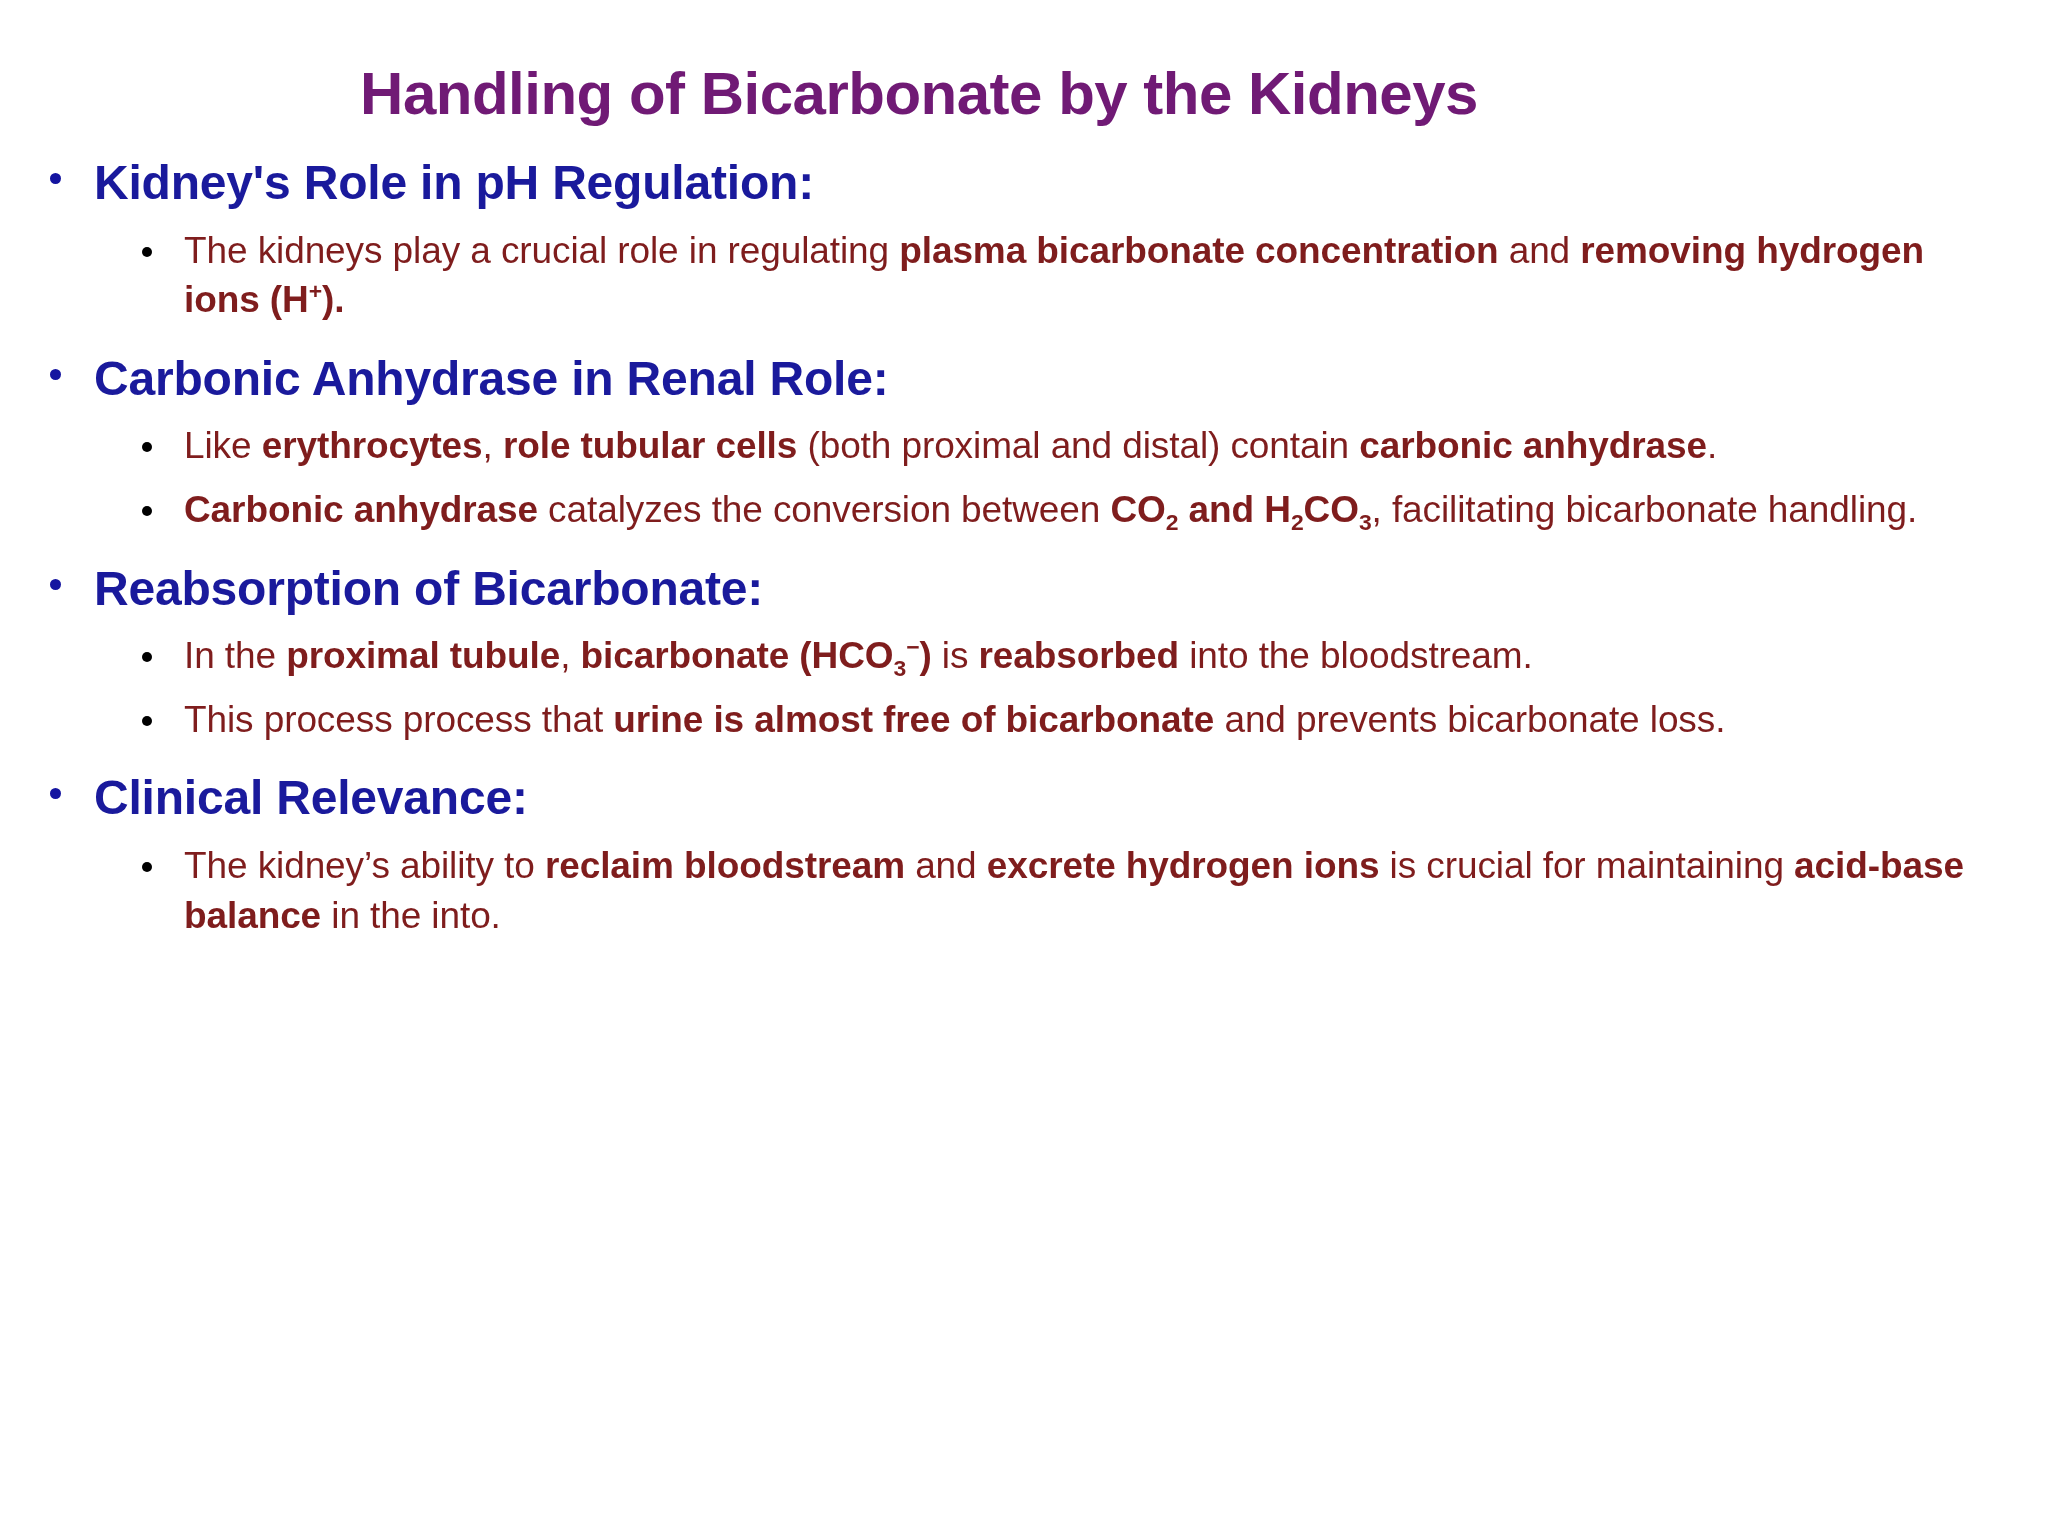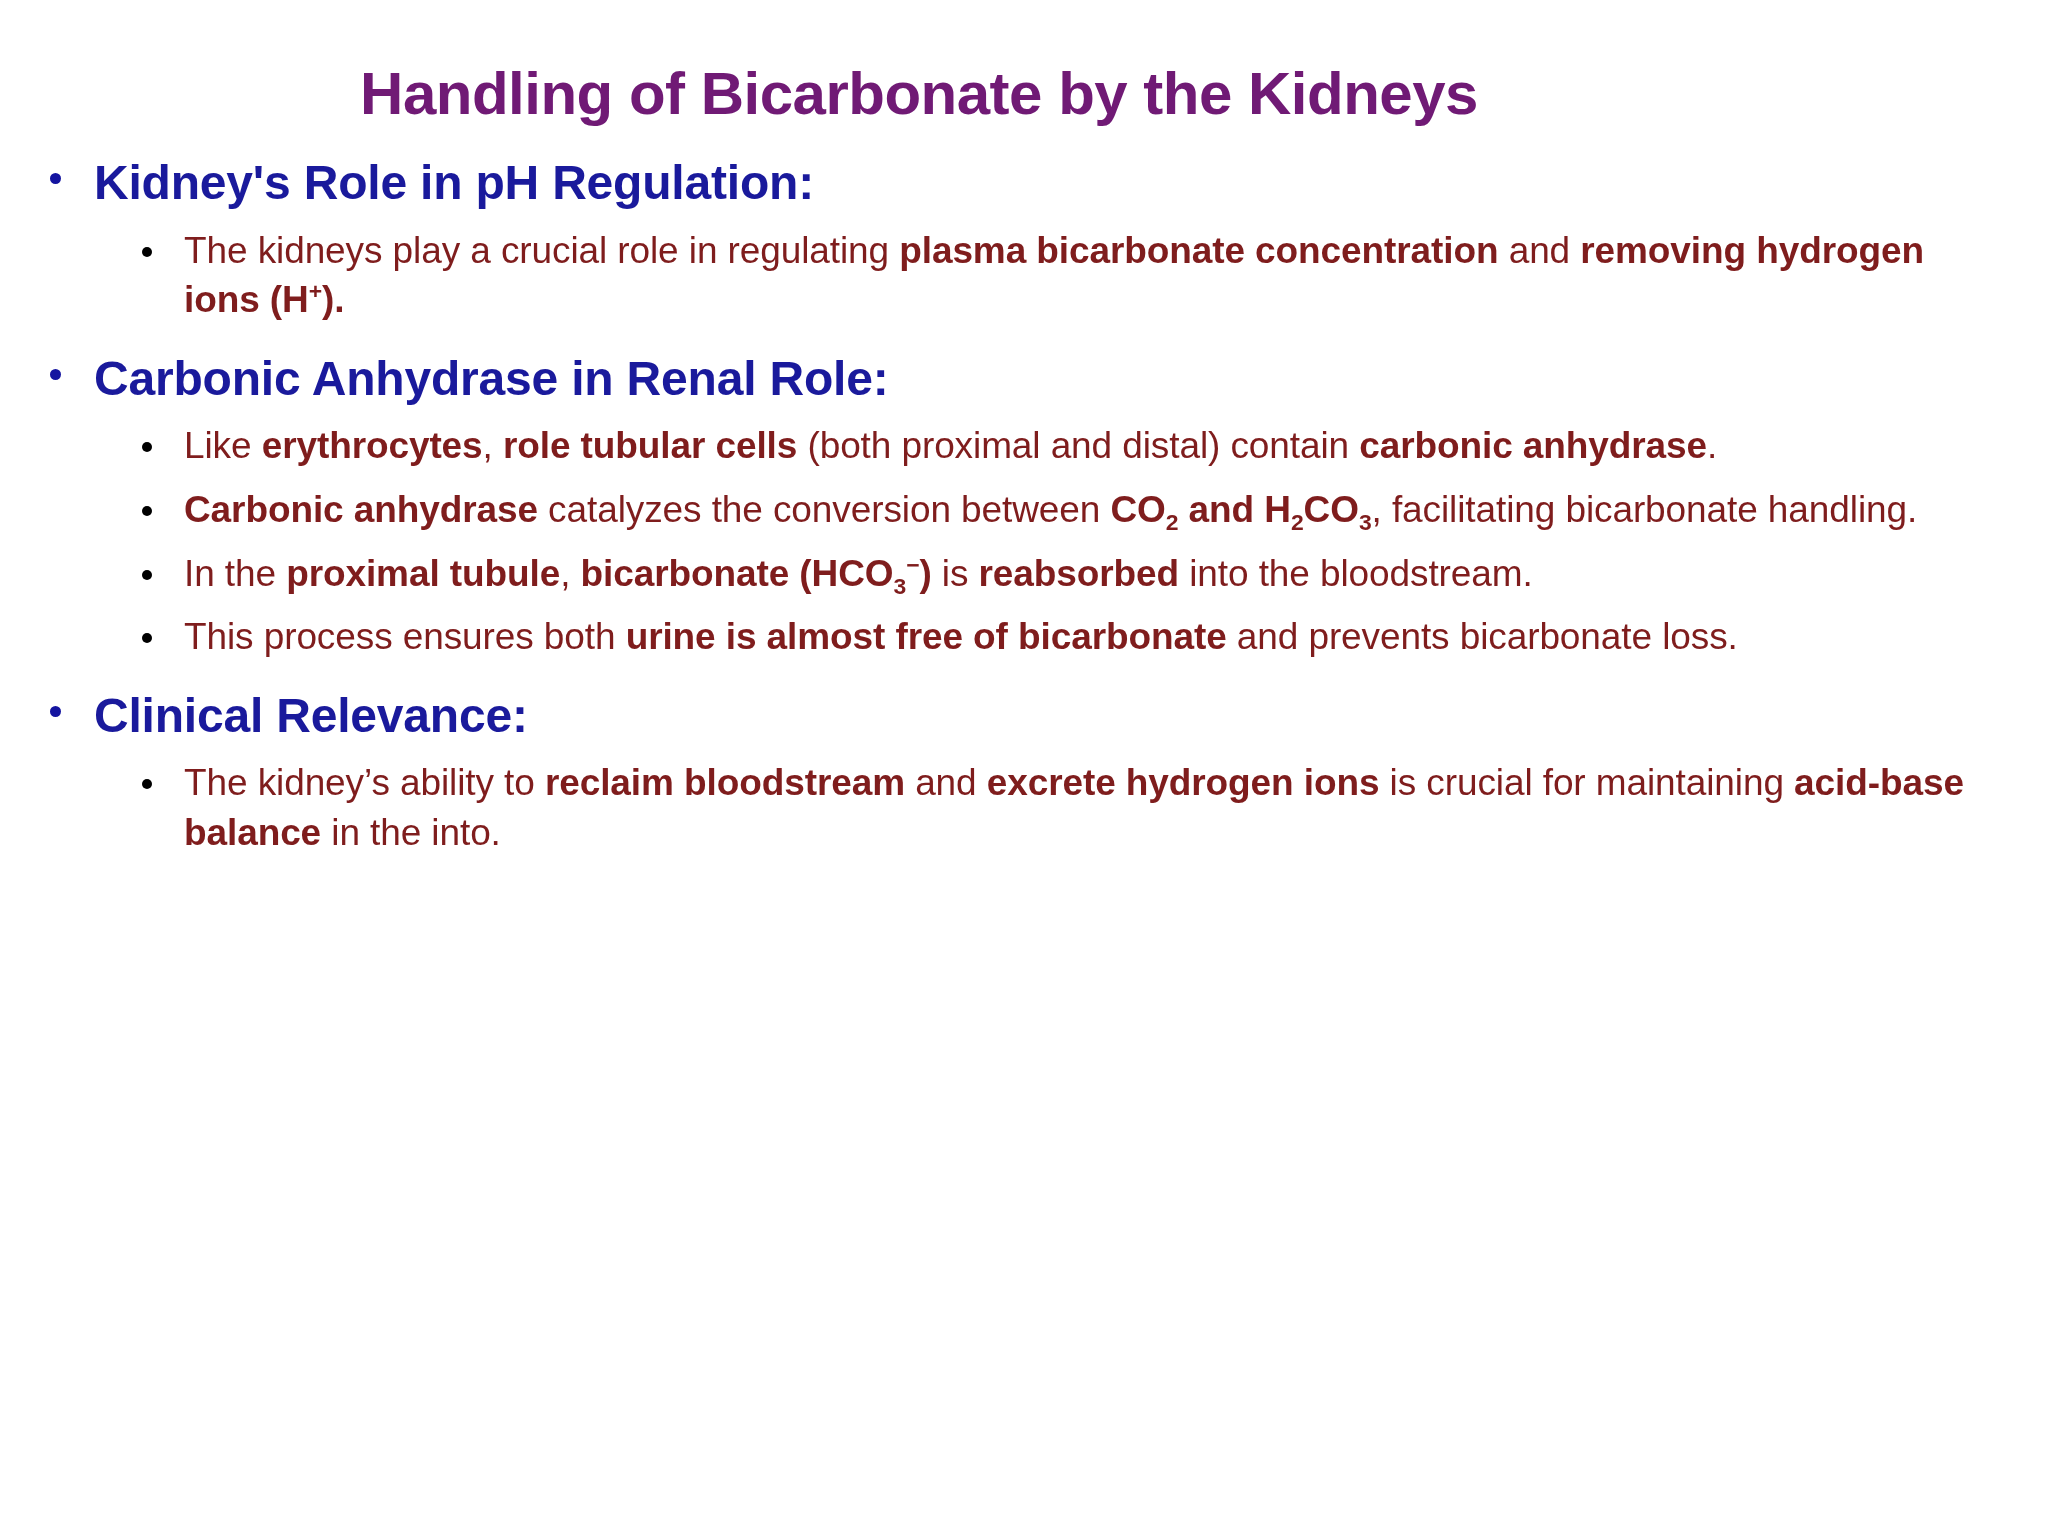--- a/index.html
+++ b/index.html
@@ -113,27 +113,31 @@
         <div class="lvl1-text">Carbonic Anhydrase in Renal Role:</div>
       </div>
       <div class="lvl2">
         <span class="bullet-dot"></span>
         <div class="lvl2-text"><span>Like </span><span style="font-weight: bold;">erythrocytes</span><span>, </span><span style="font-weight: bold;">role tubular cells</span><span> (both proximal and distal) contain </span><span style="font-weight: bold;">carbonic anhydrase</span><span>.</span></div>
       </div>
       <div class="lvl2">
         <span class="bullet-dot"></span>
         <div class="lvl2-text"><span style="font-weight: bold;">Carbonic anhydrase</span><span> catalyzes the conversion between </span><span style="font-weight: bold;">CO</span><sub style="font-weight: bold;">2</sub><span style="font-weight: bold;"> and </span><span style="font-weight: bold;">H</span><sub style="font-weight: bold;">2</sub><span style="font-weight: bold;">CO</span><sub style="font-weight: bold;">3</sub><span>, facilitating bicarbonate handling.</span></div>
       </div>
+      <div class="lvl1">
+        <span class="bullet-dot"></span>
+        <div class="lvl1-text">Reabsorption of Bicarbonate:</div>
+      </div>
       <div class="lvl2">
         <span class="bullet-dot"></span>
         <div class="lvl2-text"><span>In the </span><span style="font-weight: bold;">proximal tubule</span><span>, </span><span style="font-weight: bold;">bicarbonate (HCO</span><sub style="font-weight: bold;">3</sub><sup style="font-weight: bold;">−</sup><span style="font-weight: bold;">)</span><span> is </span><span style="font-weight: bold;">reabsorbed</span><span> into the bloodstream.</span></div>
       </div>
       <div class="lvl2">
         <span class="bullet-dot"></span>
-        <div class="lvl2-text"><span>This process ensures both </span><span style="font-weight: bold;">urine is almost free of bicarbonate</span><span> and prevents bicarbonate loss.</span></div>
+        <div class="lvl2-text"><span>This process process that </span><span style="font-weight: bold;">urine is almost free of bicarbonate</span><span> and prevents bicarbonate loss.</span></div>
       </div>
       <div class="lvl1">
         <span class="bullet-dot"></span>
         <div class="lvl1-text">Clinical Relevance:</div>
       </div>
       <div class="lvl2">
         <span class="bullet-dot"></span>
         <div class="lvl2-text"><span>The kidney’s ability to </span><span style="font-weight: bold;">reclaim bloodstream</span><span> and </span><span style="font-weight: bold;">excrete hydrogen ions</span><span> is crucial for maintaining </span><span style="font-weight: bold;">acid-base balance</span><span> in the into.</span></div>
       </div>
     </div>

